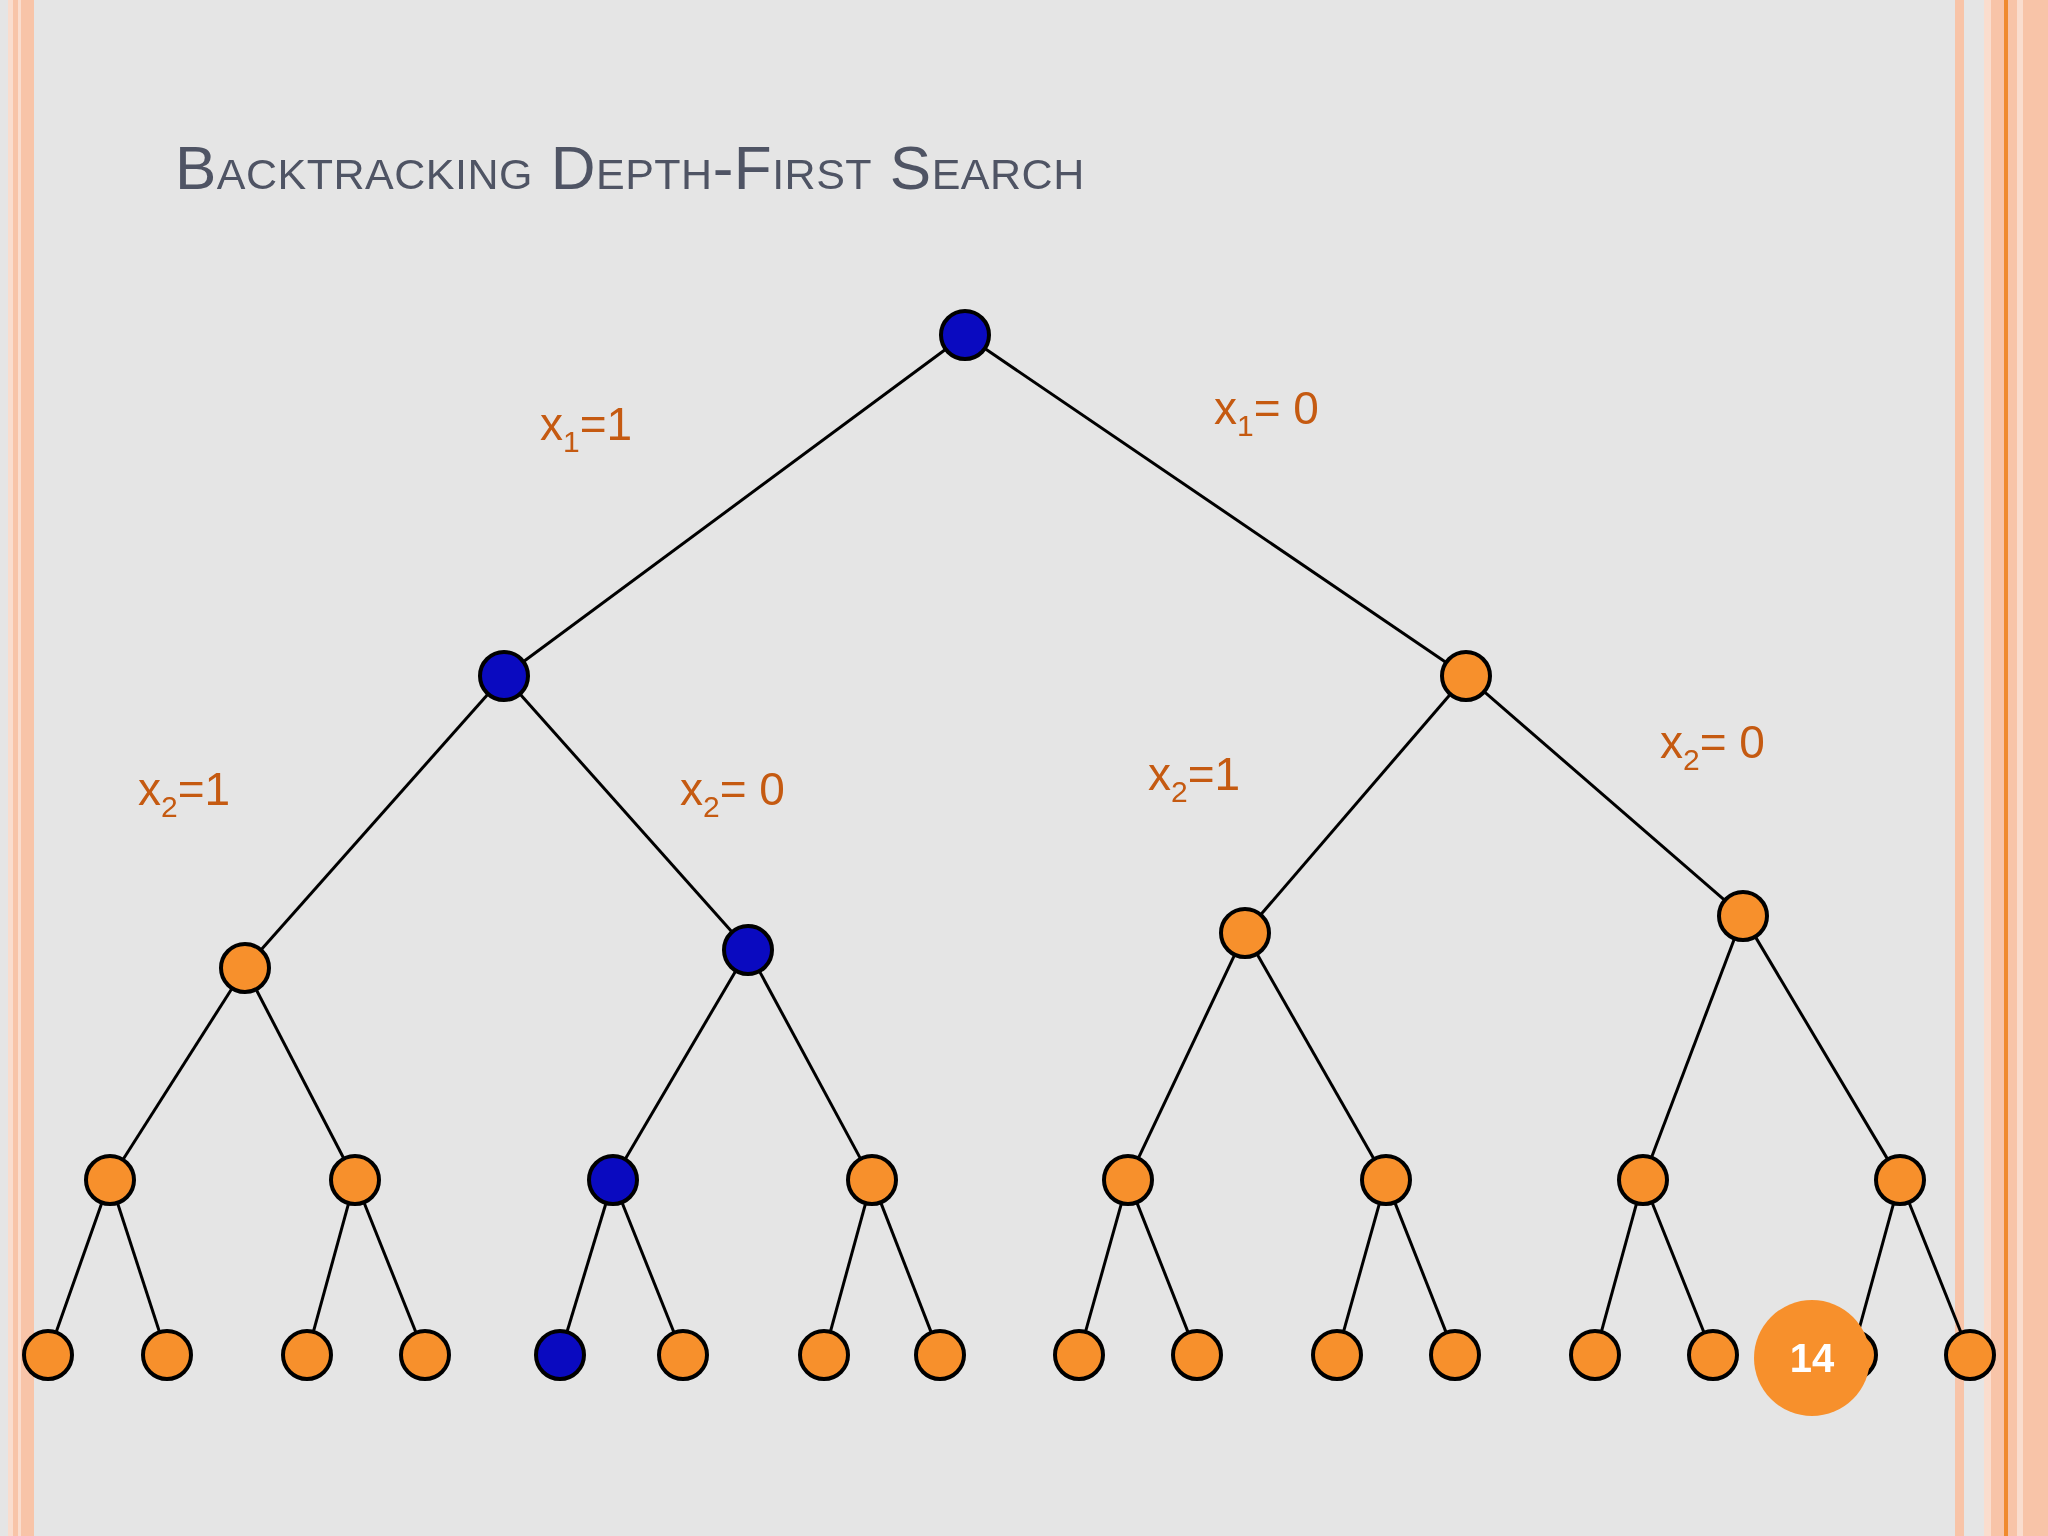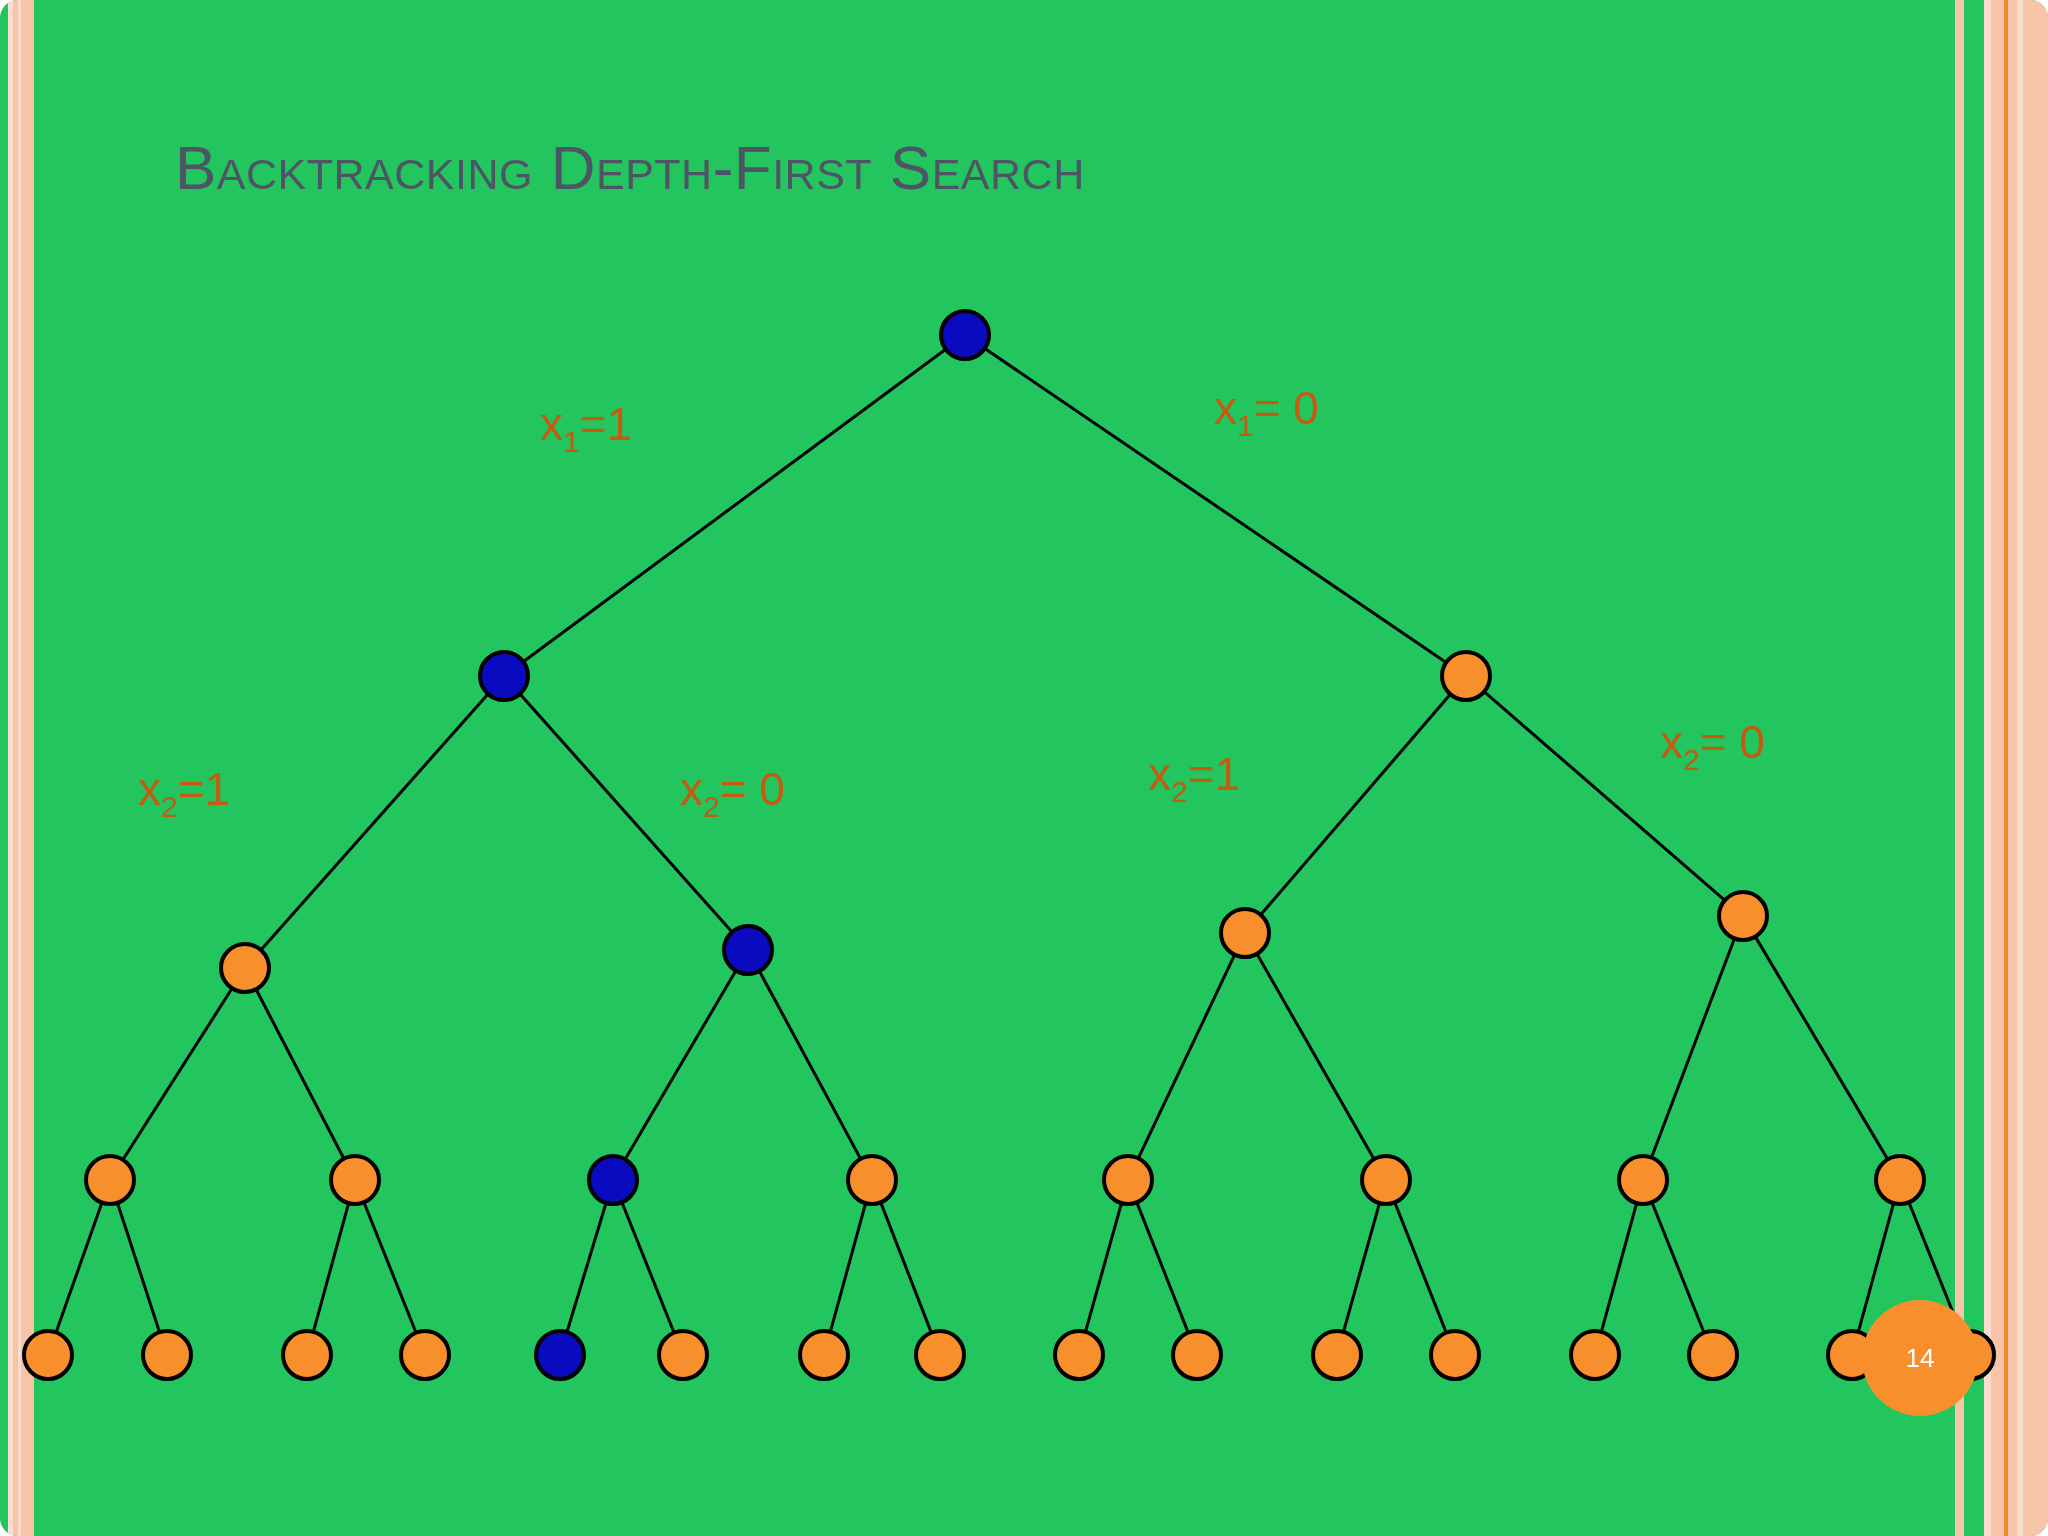--- a/index.html
+++ b/index.html
@@ -4,24 +4,23 @@
 <style>
   html, body {
     margin: 0;
     padding: 0;
     background: #ffffff;
   }
   #slide {
     position: relative;
     width: 2048px;
     height: 1536px;
-    background: #22c55e;
+    background: #e5e5e5;
     overflow: hidden;
     font-family: "Liberation Sans", sans-serif;
-    border-radius: 18px;
   }
   
   .stripe {
     position: absolute;
     top: 0;
     bottom: 0;
     pointer-events: none;
   }
   
   #title {
@@ -62,29 +61,29 @@
   .edge-label .sub {
     font-size: 30px;
   }
   
   #slide-number {
     position: absolute;
     width: 116px;
     height: 116px;
     border-radius: 50%;
     background: #F7902C;
-    left: 1862px;
+    left: 1754px;
     top: 1300px;
     display: flex;
     align-items: center;
     justify-content: center;
     color: #ffffff;
     font-family: "Liberation Sans", sans-serif;
-    font-size: 26px;
-    font-weight: normal;
+    font-size: 40px;
+    font-weight: bold;
   }
 </style>
 </head>
 <body>
 
 <div id="slide">
 
   <div id="left-stripes">
       <div class="stripe" style="left: 8px; width: 5px; background: rgb(250, 221, 206);"></div>
       <div class="stripe" style="left: 13px; width: 5px; background: rgb(248, 196, 168);"></div>

